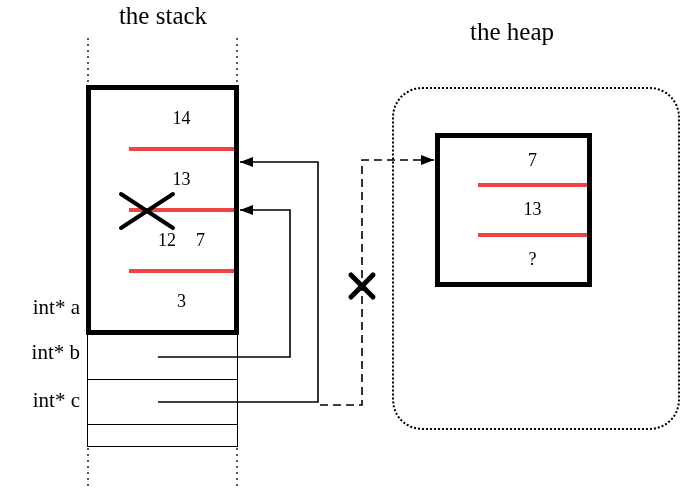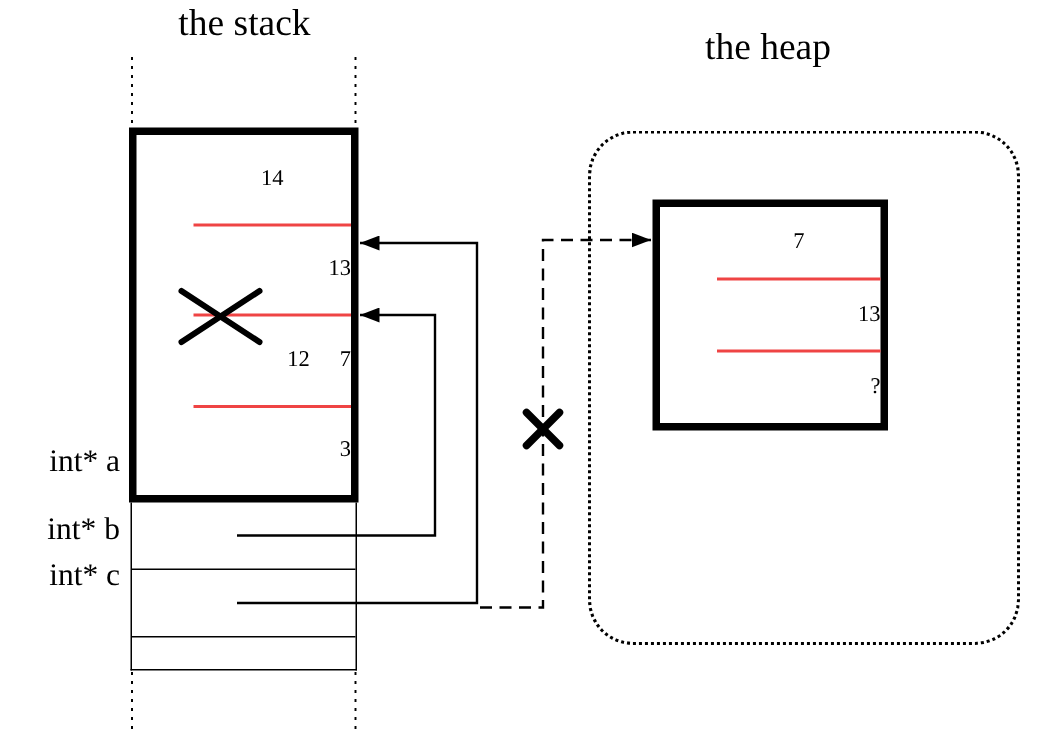--- a/index.html
+++ b/index.html
@@ -28,38 +28,38 @@
     left: 0;
     width: 80px;
     text-align: right;
     font-size: 21px;
     line-height: 22px;
     white-space: nowrap;
     padding-left: 16px;
   }
   .ptr-label-a { top: 296px; }
   .ptr-label-b { top: 341px; }
-  .ptr-label-c { top: 372px; }
+  .ptr-label-c { top: 389px; }
 
   .stack-box {
     position: absolute;
     left: 86px; top: 85px;
     width: 153px; height: 250px;
     border: 5px solid #000;
     display: flex; flex-direction: column;
   }
   .cell {
     flex: 1;
     display: flex;
     align-items: center;
     justify-content: center;
-    font-size: 15px;
+    font-size: 18px;
     margin-left: 38px;
   }
-  .cell + .cell { border-top: 2px solid #ef4444; justify-content: flex-end; }
+  .cell + .cell { border-top: 4px solid #ef4444; }
   .cell.mixed { gap: 20px; }
 
   .below-cells {
     position: absolute;
     left: 87px; top: 335px;
     width: 151px; height: 112px;
     border-left: 1px solid #000;
     border-right: 1px solid #000;
     border-bottom: 1px solid #000;
     display: flex; flex-direction: column;

